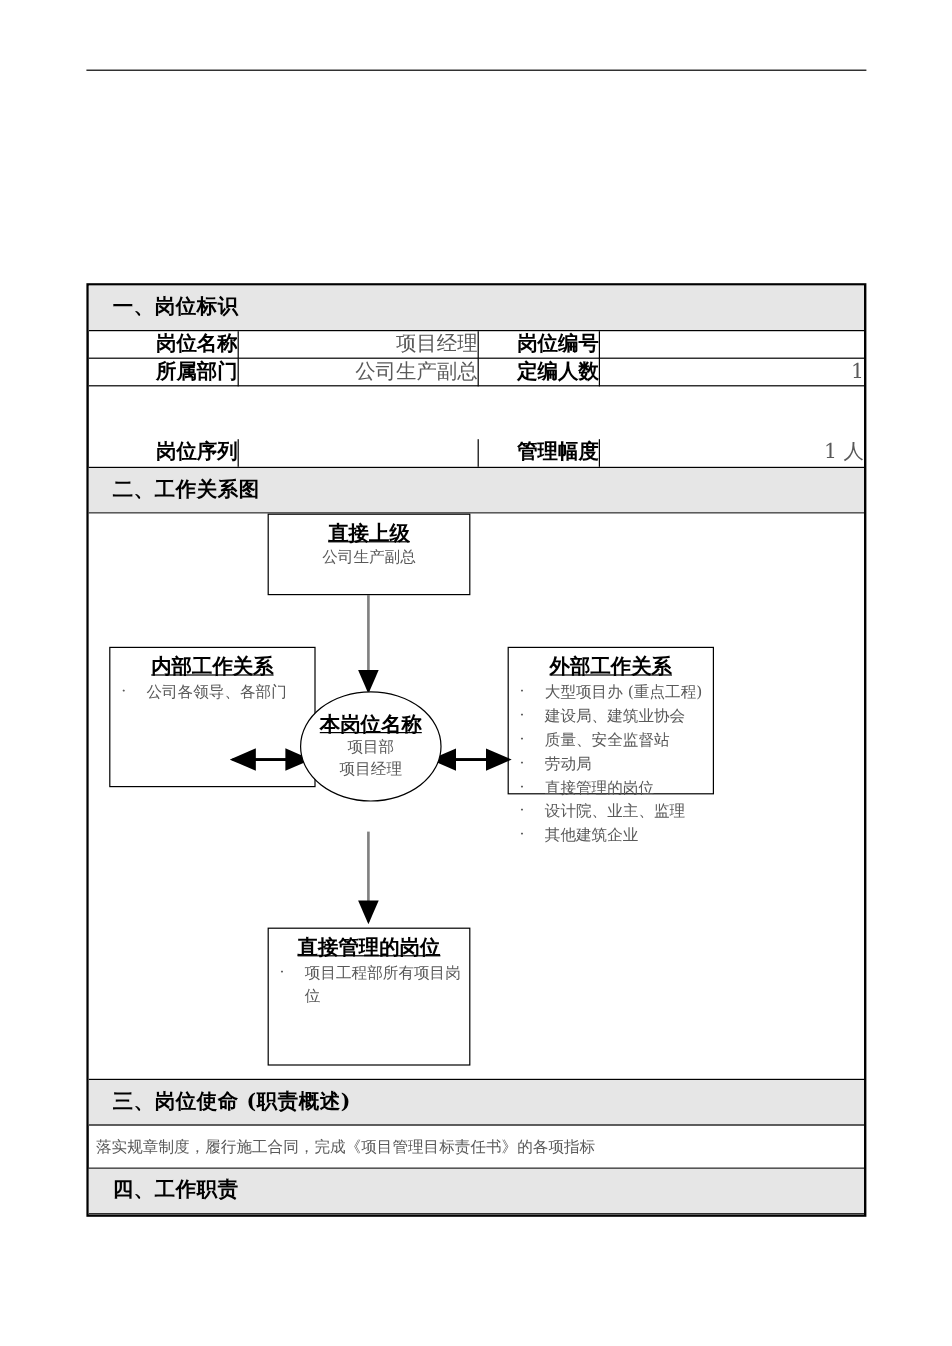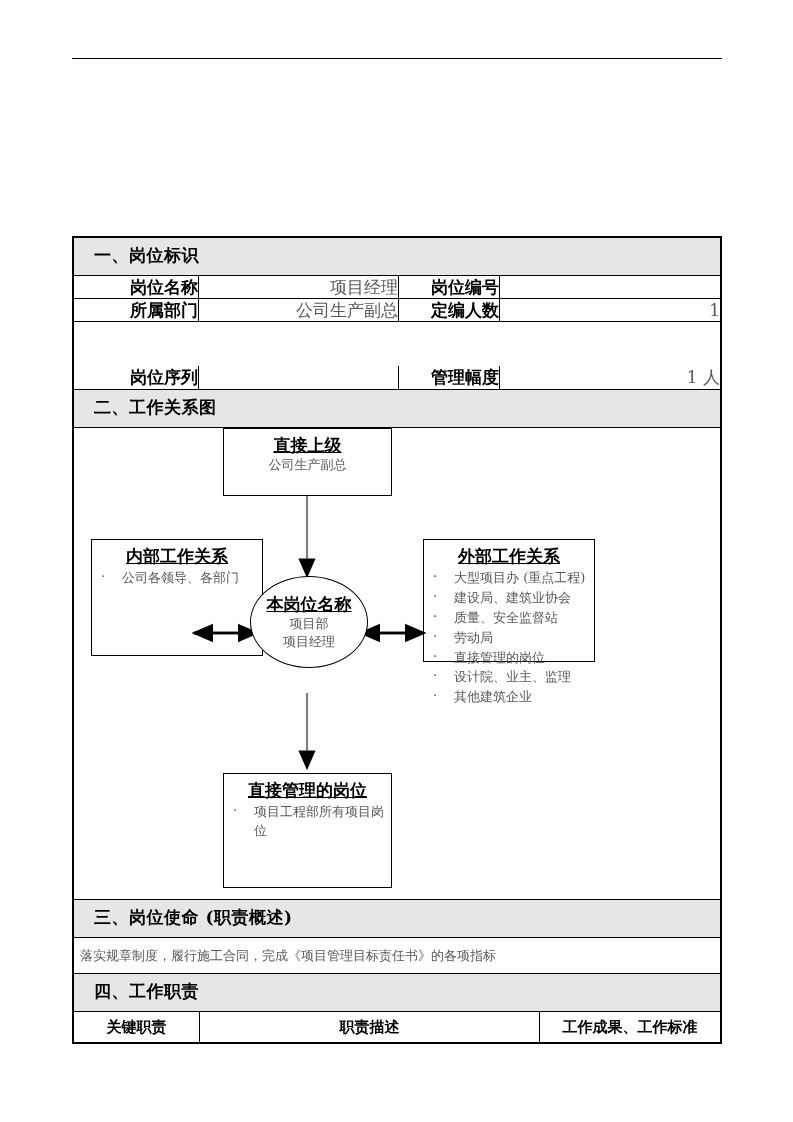--- a/index.html
+++ b/index.html
@@ -292,20 +292,15 @@
           </ul>
         </div>
 
       </div>
     </div>
 
     <div class="section-bar">三、岗位使命 (职责概述)</div>
     <div class="mission-row">落实规章制度，履行施工合同，完成《项目管理目标责任书》的各项指标</div>
 
     <div class="section-bar">四、工作职责</div>
-    <div class="duty-head">
-      <div class="dcell">关键职责</div>
-      <div class="dcell">职责描述</div>
-      <div class="dcell lastcol">工作成果、工作标准</div>
-    </div>
 
   </div>
 </div>
 
 </body></html>

